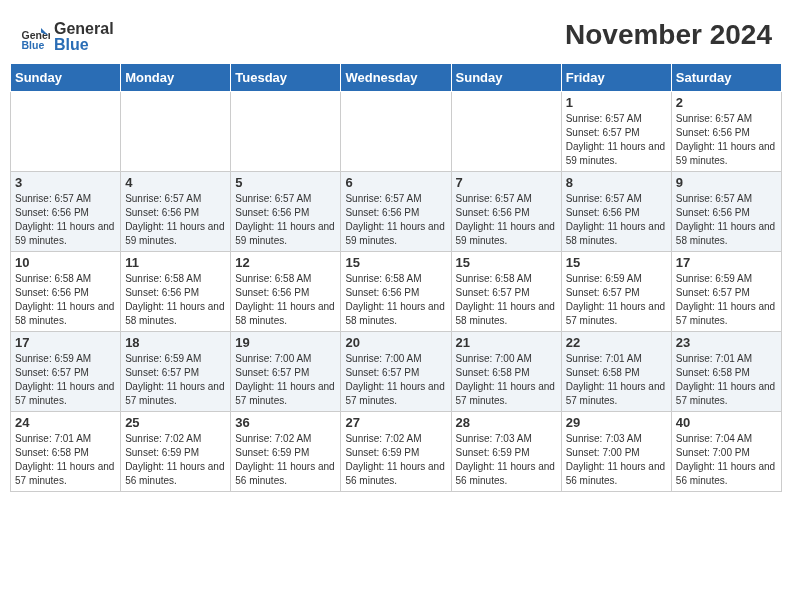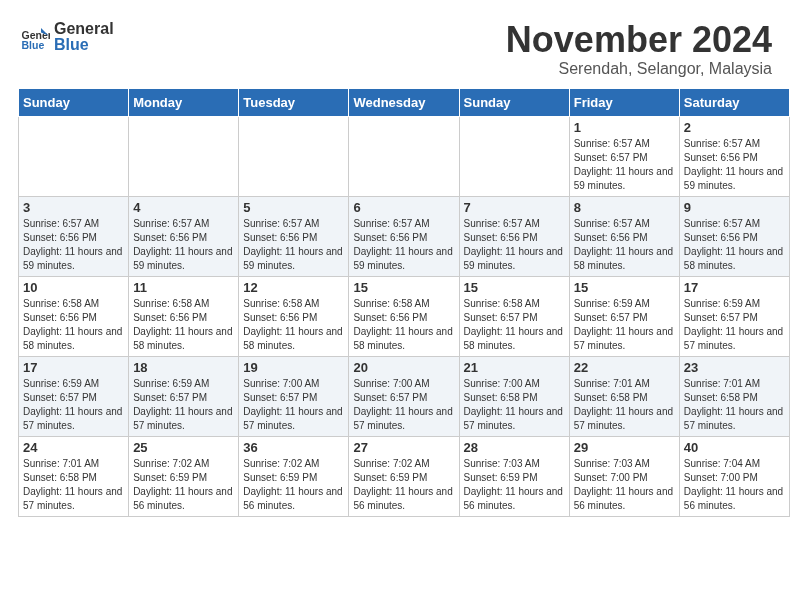--- a/index.html
+++ b/index.html
@@ -22,34 +22,33 @@
       gap: 4px;
     }
     .logo-icon {
       width: 30px;
       height: 30px;
     }
     .title-section {
       text-align: right;
     }
     .month-title {
-      font-size: 36px;
+      font-size: 28px;
       font-weight: bold;
       color: #333;
       line-height: 1.1;
     }
     .location-title {
       font-size: 16px;
       color: #555;
     }
     .calendar {
       width: 100%;
       border-collapse: collapse;
       margin-top: 5px;
-      margin-left: 8px;
     }
     .calendar th {
       background-color: #2a6db5;
       color: #fff;
       font-size: 13px;
       padding: 6px 4px;
       text-align: left;
       border: 1px solid #fff;
     }
     .calendar td {
@@ -98,21 +97,20 @@
       <polygon points="28,8 38,18 28,14" fill="#2a6db5"></polygon>
       <text x="2" y="36" font-size="14" font-weight="bold" fill="#2a6db5">Blue</text>
     </svg>
     <div>
       <div style="font-size:16px;font-weight:bold;color:#333;line-height:1.1">General</div>
       <div style="font-size:16px;font-weight:bold;color:#2a6db5;line-height:1.1;margin-top:-2px">Blue</div>
     </div>
   </div>
   <div class="title-section">
     <div class="month-title">November 2024</div>
-    <div class="location-title">Serendah, Selangor, Malaysia</div>
   </div>
 </div>
 
 <table class="calendar">
   <thead>
     <tr>
     <th>Sunday</th>
         <th>Monday</th>
         <th>Tuesday</th>
         <th>Wednesday</th>

